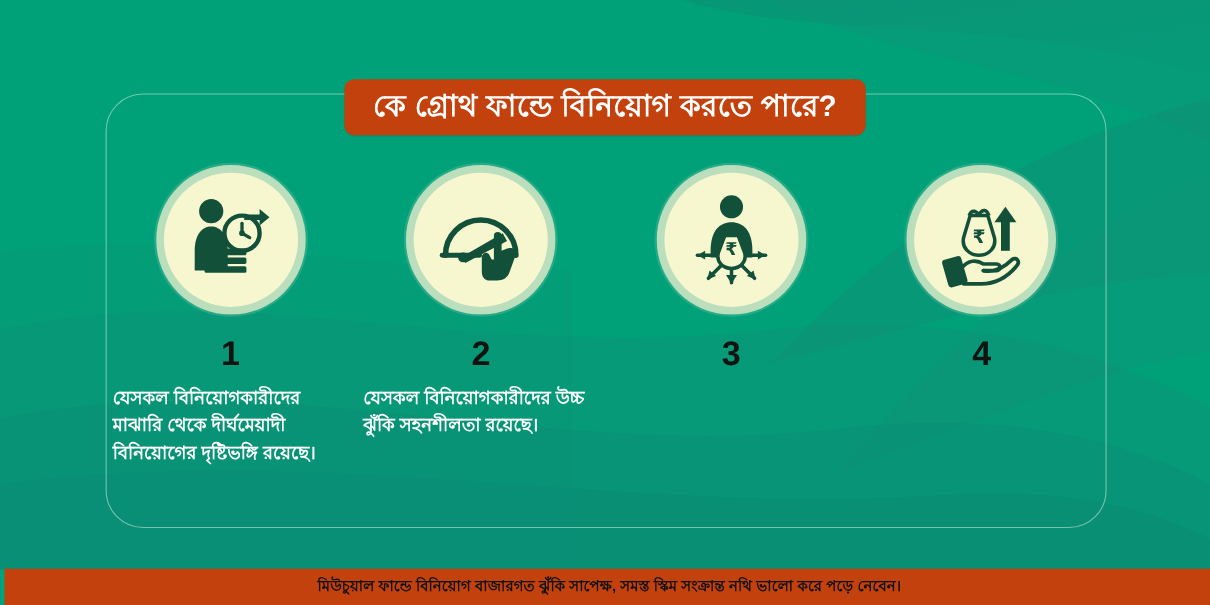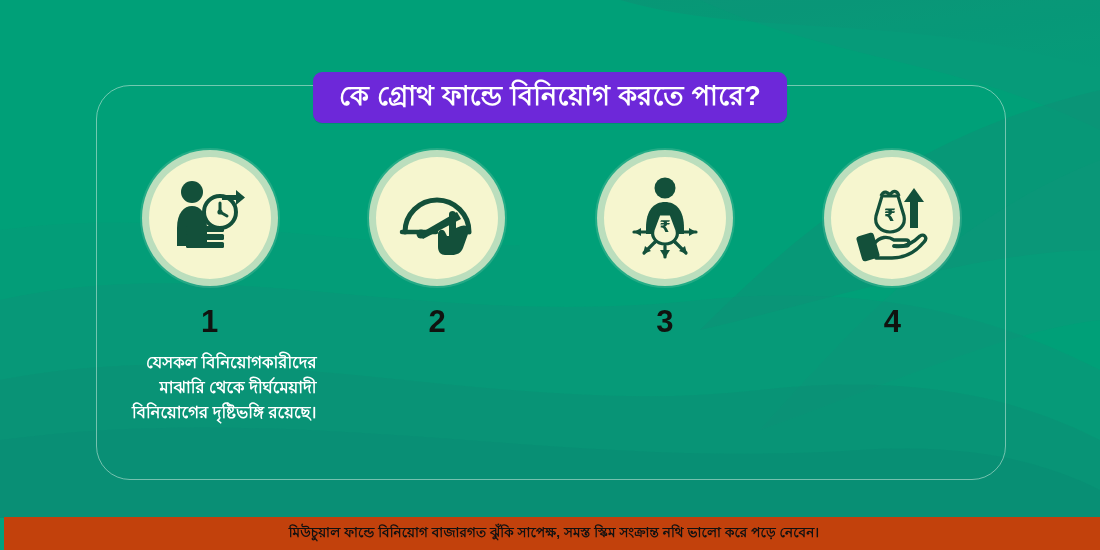--- a/index.html
+++ b/index.html
@@ -27,21 +27,21 @@
     border: 1.5px solid rgba(205, 235, 222, 0.55);
     border-radius: 34px;
     pointer-events: none;
   }
 
   
   #title-badge {
     position: absolute;
     left: 50%; top: 72px;
     transform: translateX(-50%);
-    background: #6d28d9;
+    background: #c2410c;
     color: #ffffff;
     border-radius: 9px;
     padding: 9px 26px 11px 26px;
     font-size: 27px;
     font-weight: bold;
     letter-spacing: 0.3px;
     white-space: nowrap;
     line-height: 1.15;
     box-shadow: 0 1px 0 rgba(0,0,0,0.08);
   }
@@ -81,21 +81,21 @@
     color: #10130f;
     line-height: 1;
   }
 
   .card-text {
     margin-top: 13px;
     color: #ffffff;
     font-size: 16.5px;
     font-weight: bold;
     line-height: 1.52;
-    text-align: right;
+    text-align: left;
     width: 214px;
     word-break: keep-all;
   }
 
   
   #footer-band {
     position: absolute;
     left: 4px; bottom: 0;
     width: 1100px; height: 33px;
     background: #c2410c;
@@ -184,20 +184,21 @@
         <path d="M 28 62 L 66 40 L 70 47 L 32 67 Z" fill="#13503a"></path>
         <circle cx="30" cy="62" r="4.5" fill="#13503a"></circle>
         <g fill="#13503a">
           <path d="M 58 42 C 58 38 65 38 65 42 L 65 56 L 70 54 C 76 52 80 56 77 62
                    L 72 76 C 70 81 66 83 61 83 L 54 83 C 50 83 47 80 47 75 L 47 62
                    C 47 58 52 56 54 60 L 56 64 L 58 64 Z"></path>
         </g>
       </svg>
     </div>
     <div class="card-number">2</div>
+    <div class="card-text">যেসকল বিনিয়োগকারীদের উচ্চ ঝুঁকি সহনশীলতা রয়েছে।</div>
   </div>
 
   <div class="column">
     <div class="icon-circle">
       <svg width="92" height="92" viewBox="0 0 92 92">
         <g fill="#13503a">
           <circle cx="46" cy="16" r="10.5"></circle>
           <path d="M 27 56 C 27 38 35 30 46 30 C 57 30 65 38 65 56 L 65 62 L 27 62 Z"></path>
         </g>
         <g fill="#f6f6cf" stroke="#13503a" stroke-width="3.2">

